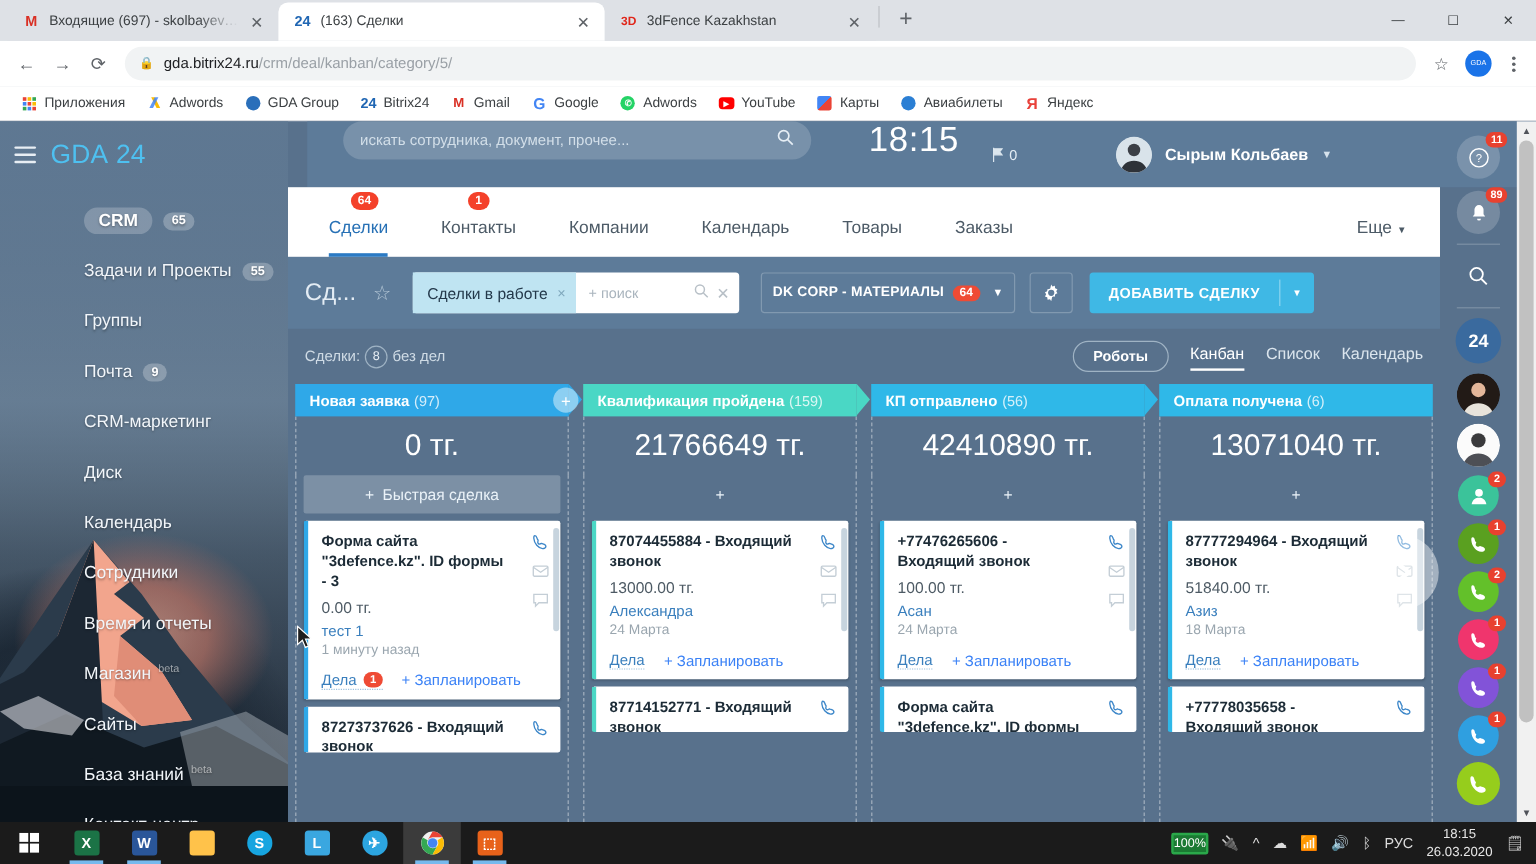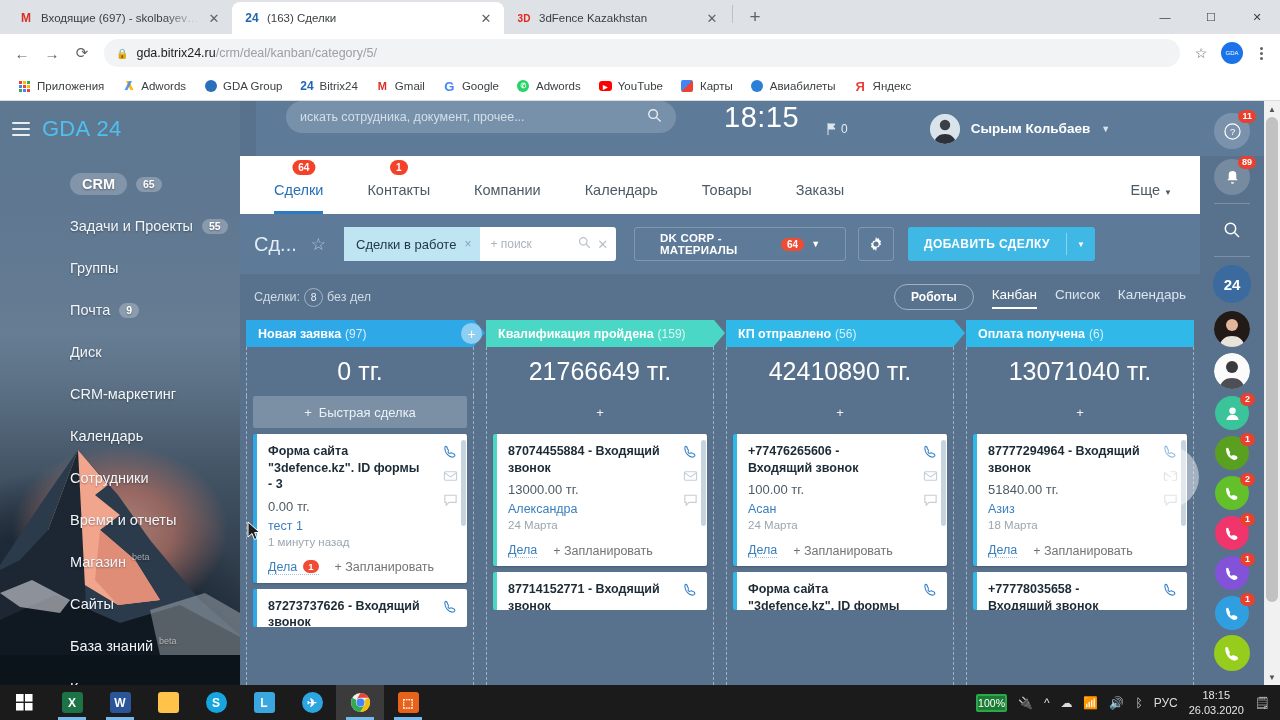--- a/index.html
+++ b/index.html
@@ -113,21 +113,21 @@
   .ctab-more { margin-left: auto; padding: 0 6px 16px 0; font-size: 14.5px; color: #4c5a66; }
 
   .filterbar { height: 60px; background: #5d7b99; display: flex; align-items: center; padding: 0 14px 0 8px; }
   .ftitle { font-size: 20px; color: #e3ecf4; margin-left: 6px; }
   .fstar { margin-left: 14px; font-size: 17px; color: #b6c8d7; }
   .fbox { margin-left: 18px; width: 272px; height: 34px; background: #fff; border-radius: 3px; display: flex; align-items: center; padding-right: 8px; }
   .ftag { background: #bfe4f2; height: 34px; display: flex; align-items: center; padding: 0 9px 0 12px; gap: 8px; font-size: 13px; color: #23384a; }
   .ftag .x { color: #7fa8bd; font-size: 12px; }
   .fplace { font-size: 12px; color: #a9b4bd; margin-left: 10px; flex: 1; }
   .fico { color: #b8c0c7; font-size: 13px; margin-left: 6px; }
-  .catsel { margin-left: 18px; width: 212px; height: 34px; border: 1px solid #8199b0; border-radius: 3px; display: flex; align-items: center; padding: 0 25px; gap: 7px; }
+  .catsel { margin-left: 18px; width: 212px; height: 34px; border: 1px solid #8199b0; border-radius: 3px; display: flex; align-items: center; padding: 0 9px; gap: 7px; }
   .catsel-txt { font-size: 11.5px; color: #fff; font-weight: bold; letter-spacing: .2px; }
   .catbadge { background: #ef4b35; color: #fff; font-size: 10px; font-weight: bold; border-radius: 9px; padding: 1px 6px; }
   .gearbtn { margin-left: 12px; width: 36px; height: 34px; border: 1px solid #8199b0; border-radius: 3px; display: flex; align-items: center; justify-content: center; color: #fff; font-size: 15px; }
   .addbtn { margin-left: 14px; height: 34px; background: #3fb8e5; border-radius: 3px; display: flex; align-items: center; }
   .addbtn .lbl { padding: 0 16px; font-size: 12px; font-weight: bold; color: #fff; letter-spacing: .4px; }
   .addbtn .sep { width: 1px; height: 22px; background: rgba(255,255,255,.4); }
   .addbtn .dd { padding: 0 10px; color: #fff; font-size: 8px; }
 
   .statusrow { height: 46px; display: flex; align-items: center; padding: 0 14px 0 14px; }
   .stxt { font-size: 12.5px; color: #cfdbe5; }
@@ -151,21 +151,21 @@
   .addrow.qd { background: rgba(255,255,255,.22); margin: 0 6px; border-radius: 2px; }
 
   .card { background: #fff; border-radius: 2px; margin: 6px 6px 0 6px; padding: 9px 11px 8px 11px; position: relative; border-left: 4px solid #3fb8e5; box-shadow: 0 1px 2px rgba(0,0,0,.18); }
   .card .ttl { font-size: 12.5px; font-weight: bold; color: #1c2b36; line-height: 1.32; padding-right: 30px; }
   .card .amt { font-size: 13px; color: #4d5a64; margin-top: 6px; }
   .card .cli { font-size: 12.5px; color: #3a7fbd; margin-top: 5px; }
   .card .dt { font-size: 11.5px; color: #9aa6af; margin-top: 3px; }
   .card .ftr { margin-top: 12px; display: flex; align-items: center; gap: 16px; }
   .card .deeds { font-size: 12.5px; color: #3a7fbd; border-bottom: 1px dotted #9fc2de; display: inline-flex; align-items: center; gap: 6px; }
   .dbadge { background: #ef4b35; color: #fff; font-size: 9.5px; font-weight: bold; border-radius: 8px; padding: 1px 5px; }
-  .card .plan { font-size: 12.5px; color: #737373; }
+  .card .plan { font-size: 12.5px; color: #3b82f6; }
   .cicons { position: absolute; right: 8px; top: 9px; display: flex; flex-direction: column; gap: 7px; align-items: center; }
   .cic { width: 17px; height: 17px; display: flex; align-items: center; justify-content: center; }
   .cardstub { background: #fff; border-radius: 2px; margin: 6px 6px 0 6px; padding: 9px 11px 0 11px; height: 38px; overflow: hidden; position: relative; border-left: 4px solid #3fb8e5; }
   .cardstub .ttl { font-size: 12.5px; font-weight: bold; color: #1c2b36; line-height: 1.32; padding-right: 30px; }
   .cscroll { position: absolute; right: 1px; top: 6px; width: 5px; height: 86px; background: #c7d4de; border-radius: 3px; }
   .nextov { position: absolute; right: -12px; top: 12px; width: 62px; height: 62px; border-radius: 50%; background: rgba(255,255,255,.45); display: flex; align-items: center; justify-content: center; z-index: 5; }
 
   .cursor { position: absolute; left: 247px; top: 420px; z-index: 60; }
 
   
@@ -345,24 +345,24 @@
             <span class="cnt">55</span>
           </div>
         <div class="nav-item">
             <span class="nav-label">Группы</span>
           </div>
         <div class="nav-item">
             <span class="nav-label">Почта</span>
             <span class="cnt">9</span>
           </div>
         <div class="nav-item">
+            <span class="nav-label">CRM-маркетинг</span>
+          </div>
+        <div class="nav-item">
             <span class="nav-label">Диск</span>
-          </div>
-        <div class="nav-item">
-            <span class="nav-label">CRM-маркетинг</span>
           </div>
         <div class="nav-item">
             <span class="nav-label">Календарь</span>
           </div>
         <div class="nav-item">
             <span class="nav-label">Сотрудники</span>
           </div>
         <div class="nav-item">
             <span class="nav-label">Время и отчеты</span>
           </div>

